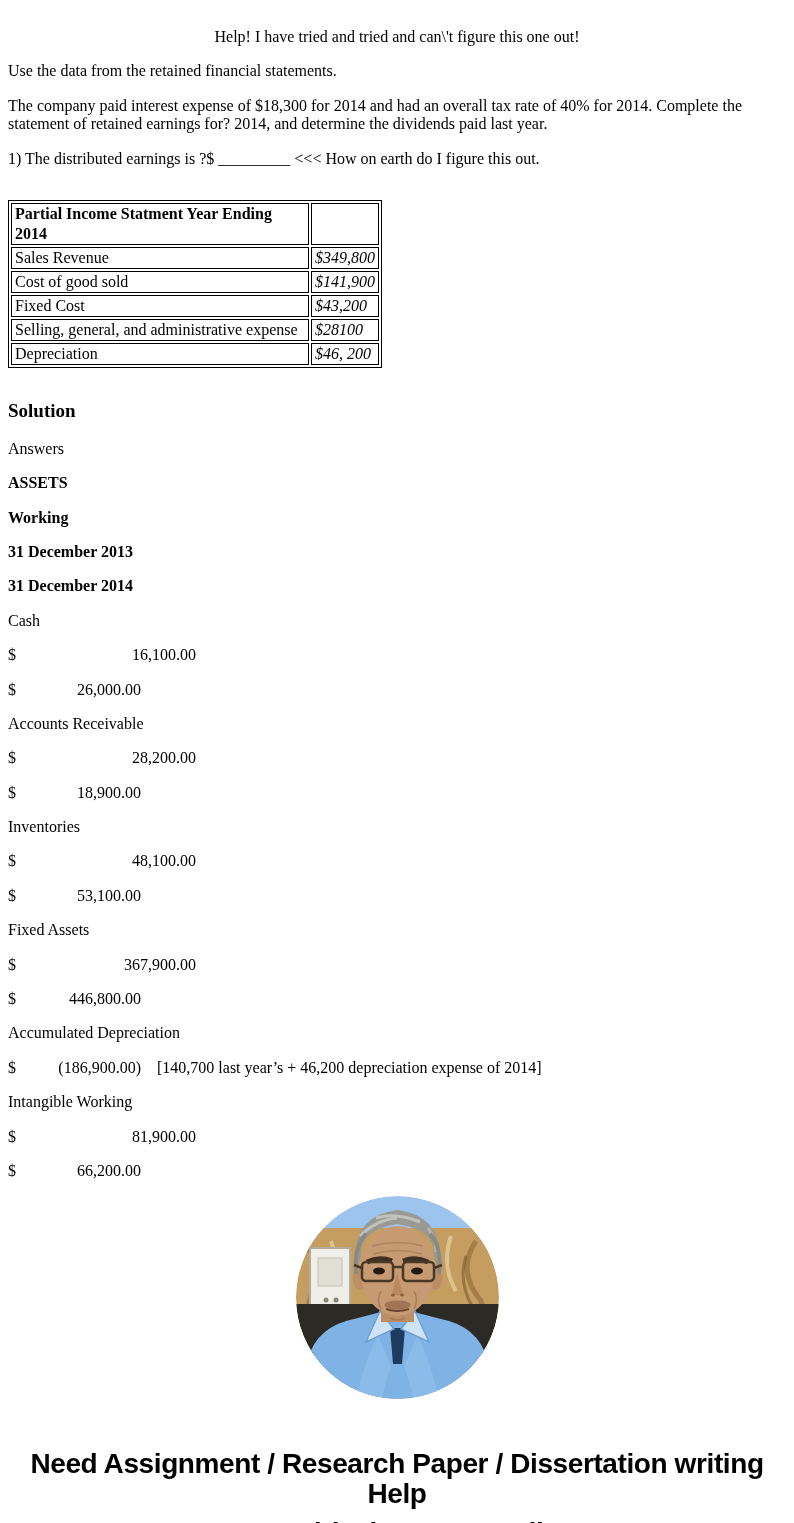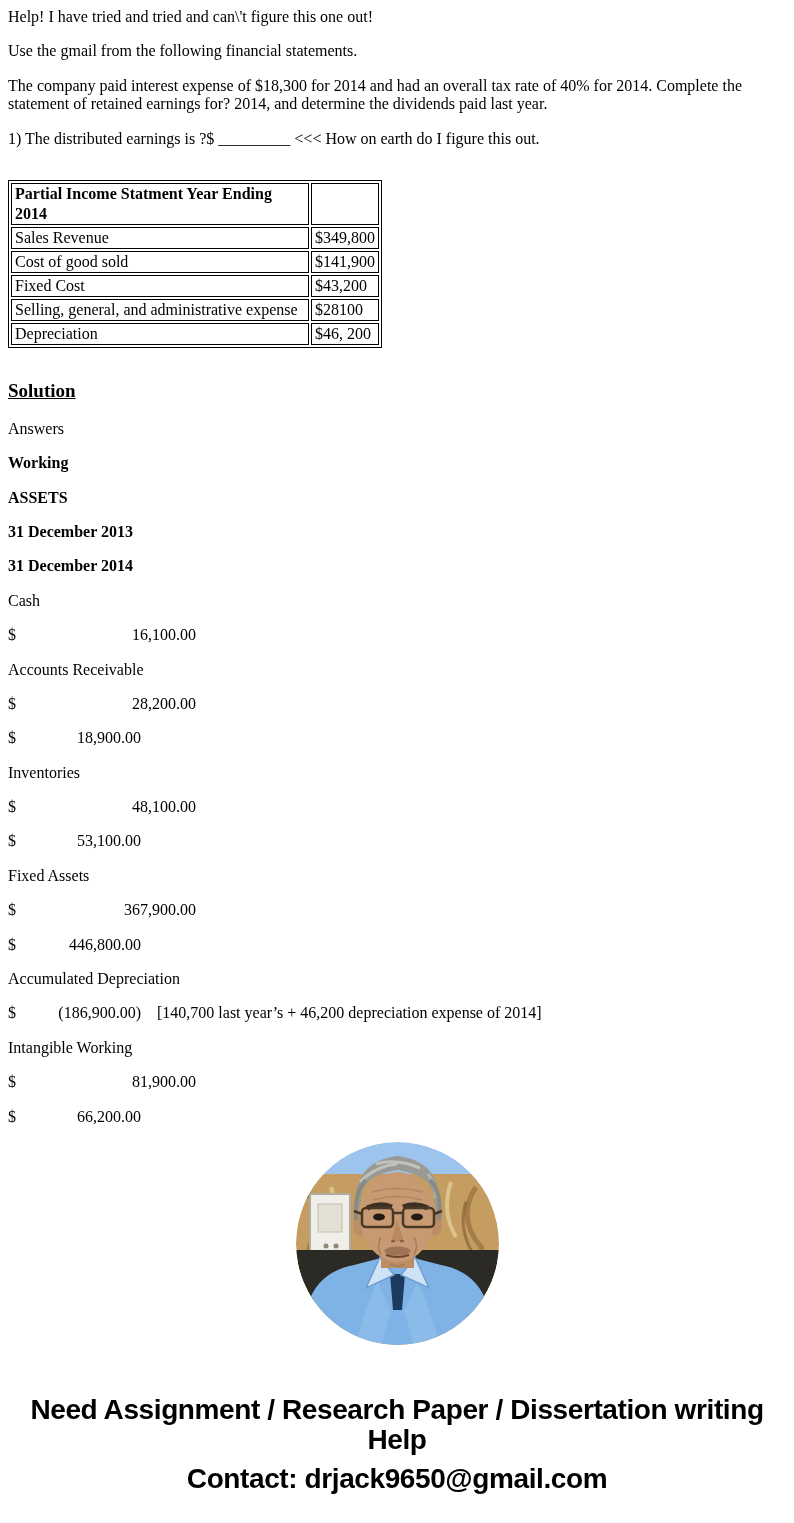--- a/index.html
+++ b/index.html
@@ -2,37 +2,37 @@
 <html><head>
 <meta charset="utf-8">
 <style>
   html,body{margin:0;padding:0;background:#fff;}
   .page{
     width:794px;height:1523px;box-sizing:border-box;
     padding:8px;overflow:hidden;background:#fff;color:#000;
     font-family:"Liberation Serif", serif;font-size:16px;line-height:1.15;
   }
   .page p{margin:16px 0;}
-  .page p.first{margin-top:0;}
+  .page p.first{margin-top:20px;text-align:center;}
   .q-line{white-space:pre-wrap;}
   .intro-para{max-width:745px;}
 
   table.income{
     border-collapse:separate;border-spacing:2px;
     border:1px solid #000;margin:32px 0;
   }
   table.income td{
     border:1px solid #000;padding:0 3px;line-height:20px;
     font-size:16px;vertical-align:middle;
   }
   table.income td.lbl{width:290px;}
-  table.income td.val{width:58px;}
+  table.income td.val{width:58px;font-style:italic;}
   table.income .hdr{font-weight:bold;}
 
-  h3.solution-h{font-size:19px;font-weight:bold;margin:20px 0 18px 0;font-family:"Liberation Serif",serif;text-decoration:underline;}
+  h3.solution-h{font-size:19px;font-weight:bold;margin:20px 0 18px 0;font-family:"Liberation Serif",serif;}
   .bold-line{font-weight:bold;}
 
   .money .cur{display:inline-block;width:10px;}
   .money .amt{display:inline-block;text-align:right;}
   .money .amt-a{width:178px;font-family:Liberation Serif, serif;}
   .money .amt-b{width:123px;}
   .money .note{margin-left:16px;}
 
   .photo-wrap{margin-top:15px;text-align:center;height:203px;}
   .photo-wrap svg{border-radius:50%;}
@@ -44,21 +44,21 @@
   }
   .footer .heading{max-width:750px;margin:9px auto;}
   .footer .contact{margin:0 auto;}
 </style>
 </head>
 <body>
 
 <div class="page">
 
   <p class="first">Help! I have tried and tried and can\'t figure this one out!</p>
-  <p>Use the gmail from the following financial statements.</p>
+  <p>Use the data from the retained financial statements.</p>
   <p class="intro-para">The company paid interest expense of $18,300 for 2014 and had an overall tax rate of 40% for 2014. Complete the statement of retained earnings for? 2014, and determine the dividends paid last year.</p>
   <p class="q-line">1) The distributed earnings is ?$ _________ &lt;&lt;&lt; How on earth do I figure this out.</p>
 
   <table class="income">
     <tbody>
       <tr>
         <td class="lbl hdr">Partial Income Statment Year Ending 2014</td>
         <td class="val"></td>
       </tr>
     <tr>
@@ -79,28 +79,29 @@
         </tr>
         <tr>
           <td class="lbl">Depreciation</td>
           <td class="val">$46, 200</td>
         </tr>
       </tbody>
   </table>
 
   <h3 class="solution-h">Solution</h3>
   <p>Answers</p>
+  <p class="bold-line">ASSETS</p>
   <p class="bold-line">Working</p>
-  <p class="bold-line">ASSETS</p>
   <p class="bold-line">31 December 2013</p>
   <p class="bold-line">31 December 2014</p>
 
   <div>
       <p>Cash</p>
       <p class="money"><span class="cur">$</span><span class="amt amt-a">16,100.00</span></p>
+      <p class="money"><span class="cur">$</span><span class="amt amt-b">26,000.00</span></p>
       <p>Accounts Receivable</p>
       <p class="money"><span class="cur">$</span><span class="amt amt-a">28,200.00</span></p>
       <p class="money"><span class="cur">$</span><span class="amt amt-b">18,900.00</span></p>
       <p>Inventories</p>
       <p class="money"><span class="cur">$</span><span class="amt amt-a">48,100.00</span></p>
       <p class="money"><span class="cur">$</span><span class="amt amt-b">53,100.00</span></p>
       <p>Fixed Assets</p>
       <p class="money"><span class="cur">$</span><span class="amt amt-a">367,900.00</span></p>
       <p class="money"><span class="cur">$</span><span class="amt amt-b">446,800.00</span></p>
       <p>Accumulated Depreciation</p>

